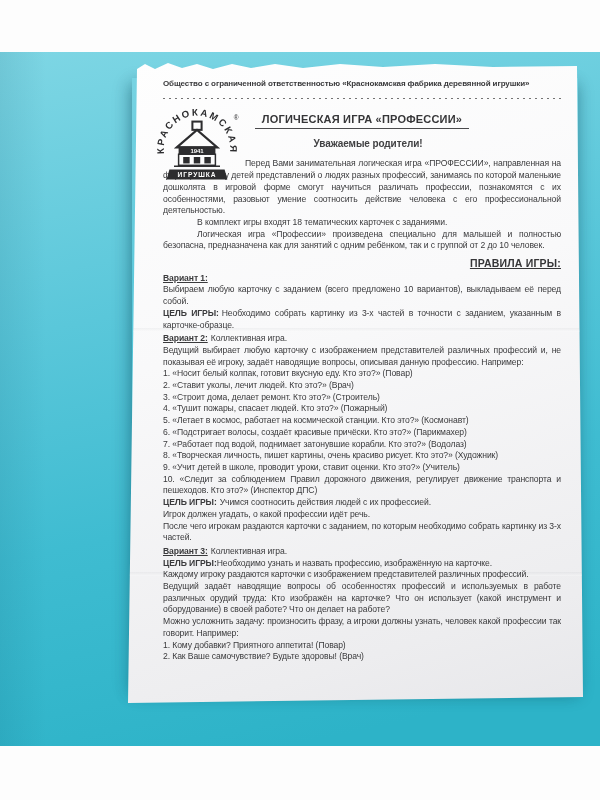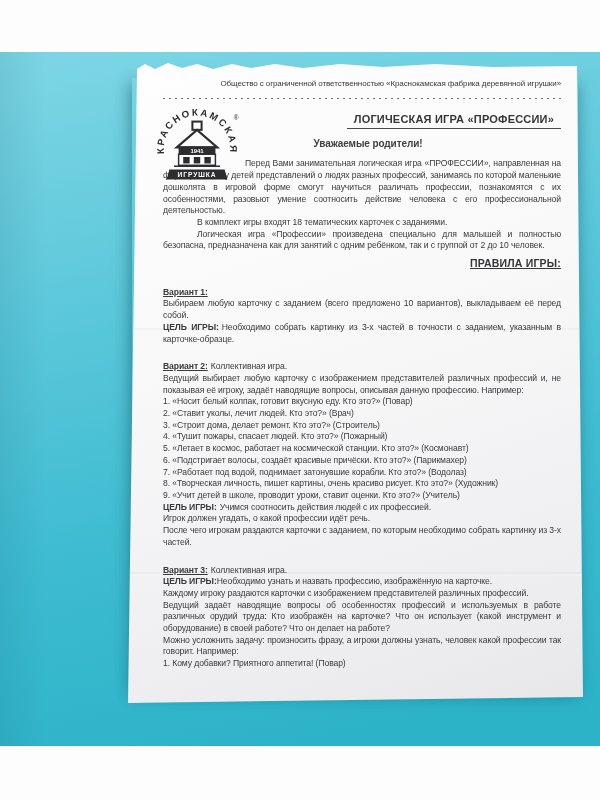--- a/index.html
+++ b/index.html
@@ -29,37 +29,37 @@
     clip-path:polygon(12px 9px,20px 4px,30px 9px,43px 3px,57px 8px,72px 4px,88px 9px,
       107px 4px,126px 8px,150px 4px,178px 8px,215px 4px,258px 7px,310px 4px,368px 7px,
       452px 6px,458px 637px,3px 643px);
   }
   .crease{position:absolute;left:0;width:100%;height:4px;
     background:linear-gradient(rgba(110,115,125,0.07),rgba(255,255,255,0.3));}
   .content{
     position:absolute;left:38px;top:18px;width:398px;
     color:#3a3a3c;font-size:8.6px;line-height:11.7px;letter-spacing:-0.1px;
   }
-  .hdr{text-align:right;font-weight:normal;font-size:8px;line-height:11px;color:#39393b;}
+  .hdr{text-align:left;font-weight:bold;font-size:8px;line-height:11px;color:#39393b;}
   .dashes{margin-top:9px;height:2px;
     background-image:repeating-linear-gradient(90deg,#737373 0 2.4px,transparent 2.4px 6px);
     background-size:100% 1.2px;background-repeat:no-repeat;background-position:0 0;}
   .head-row{position:relative;margin-top:3px;}
   .logo-box{position:absolute;left:-12px;top:2px;width:92px;height:76px;}
-  .title-wrap{text-align:right;padding-top:11px;}
+  .title-wrap{text-align:center;padding-top:11px;}
   .doc-title{display:inline-block;font-weight:bold;font-size:11px;letter-spacing:0.2px;
     color:#363638;border-bottom:1.6px solid #4a4a4c;padding:0 7px 2px 7px;}
   .greeting{text-align:center;font-weight:bold;font-size:10px;color:#414143;margin-top:9px;margin-left:12px;}
   .para{text-align:justify;}
   .p-first{margin-top:9px;text-indent:82px;}
   .p-ind{text-indent:34px;}
   .rules-wrap{text-align:right;margin-top:6px;}
   .rules{display:inline-block;font-weight:bold;font-size:10.5px;color:#363638;
     text-decoration:underline;letter-spacing:0.2px;}
-  .sec{margin-top:16px;}
+  .sec{margin-top:2px;}
   .vlabel{font-weight:bold;text-decoration:underline;}
   .b{font-weight:bold;}
   .ml{margin-left:3px;}
   .just{text-align:justify;}
   .logo-ink{fill:#2d2d2f;}
   .logo-stroke{fill:none;stroke:#2d2d2f;}
 </style>
 </head>
 <body>
 
@@ -127,28 +127,30 @@
       <div class="just">Ведущий выбирает любую карточку с изображением представителей различных профессий и, не показывая её игроку, задаёт наводящие вопросы, описывая данную профессию. Например:</div>
       <div class="just">1. «Носит белый колпак, готовит вкусную еду. Кто это?»  (Повар)</div>
       <div class="just">2. «Ставит уколы, лечит людей. Кто это?» (Врач)</div>
       <div class="just">3. «Строит дома, делает ремонт. Кто это?» (Строитель)</div>
       <div class="just">4. «Тушит пожары, спасает людей. Кто это?» (Пожарный)</div>
       <div class="just">5. «Летает в космос, работает на космической станции. Кто это?» (Космонавт)</div>
       <div class="just">6. «Подстригает волосы, создаёт красивые причёски. Кто это?» (Парикмахер)</div>
       <div class="just">7. «Работает под водой, поднимает затонувшие корабли. Кто это?» (Водолаз)</div>
       <div class="just">8. «Творческая личность, пишет картины, очень красиво рисует. Кто это?» (Художник)</div>
       <div class="just">9. «Учит детей в школе, проводит уроки, ставит оценки. Кто это?» (Учитель)</div>
+      <div class="just">10. «Следит за соблюдением Правил дорожного движения, регулирует движение транспорта и пешеходов. Кто это?» (Инспектор ДПС)</div>
       <div class="just"><span class="b">ЦЕЛЬ ИГРЫ:</span><span class="ml">Учимся соотносить действия людей с их профессией.</span></div>
       <div class="just">Игрок должен угадать, о какой профессии идёт речь.</div>
       <div class="just">После чего игрокам раздаются карточки с заданием, по которым необходимо собрать картинку из 3-х частей.</div>
     </div>
 
     <div class="sec">
       <div><span class="vlabel">Вариант 3:</span><span class="ml">Коллективная игра.</span></div>
       <div class="just"><span class="b">ЦЕЛЬ ИГРЫ:</span><span>Необходимо узнать и назвать профессию, изображённую на карточке.</span></div>
       <div class="just">Каждому игроку раздаются карточки с изображением представителей различных профессий.</div>
       <div class="just">Ведущий задаёт наводящие вопросы об особенностях профессий и используемых в работе различных орудий труда: Кто изображён на карточке? Что он использует (какой инструмент и оборудование) в своей работе? Что он делает на работе?</div>
       <div class="just">Можно усложнить задачу: произносить фразу, а игроки должны узнать, человек какой профессии так говорит. Например:</div>
       <div class="just">1. Кому добавки? Приятного аппетита! (Повар)</div>
+      <div class="just">2. Как Ваше самочувствие? Будьте здоровы! (Врач)</div>
     </div>
 
   </div>
 </div>
 
 </body></html>

